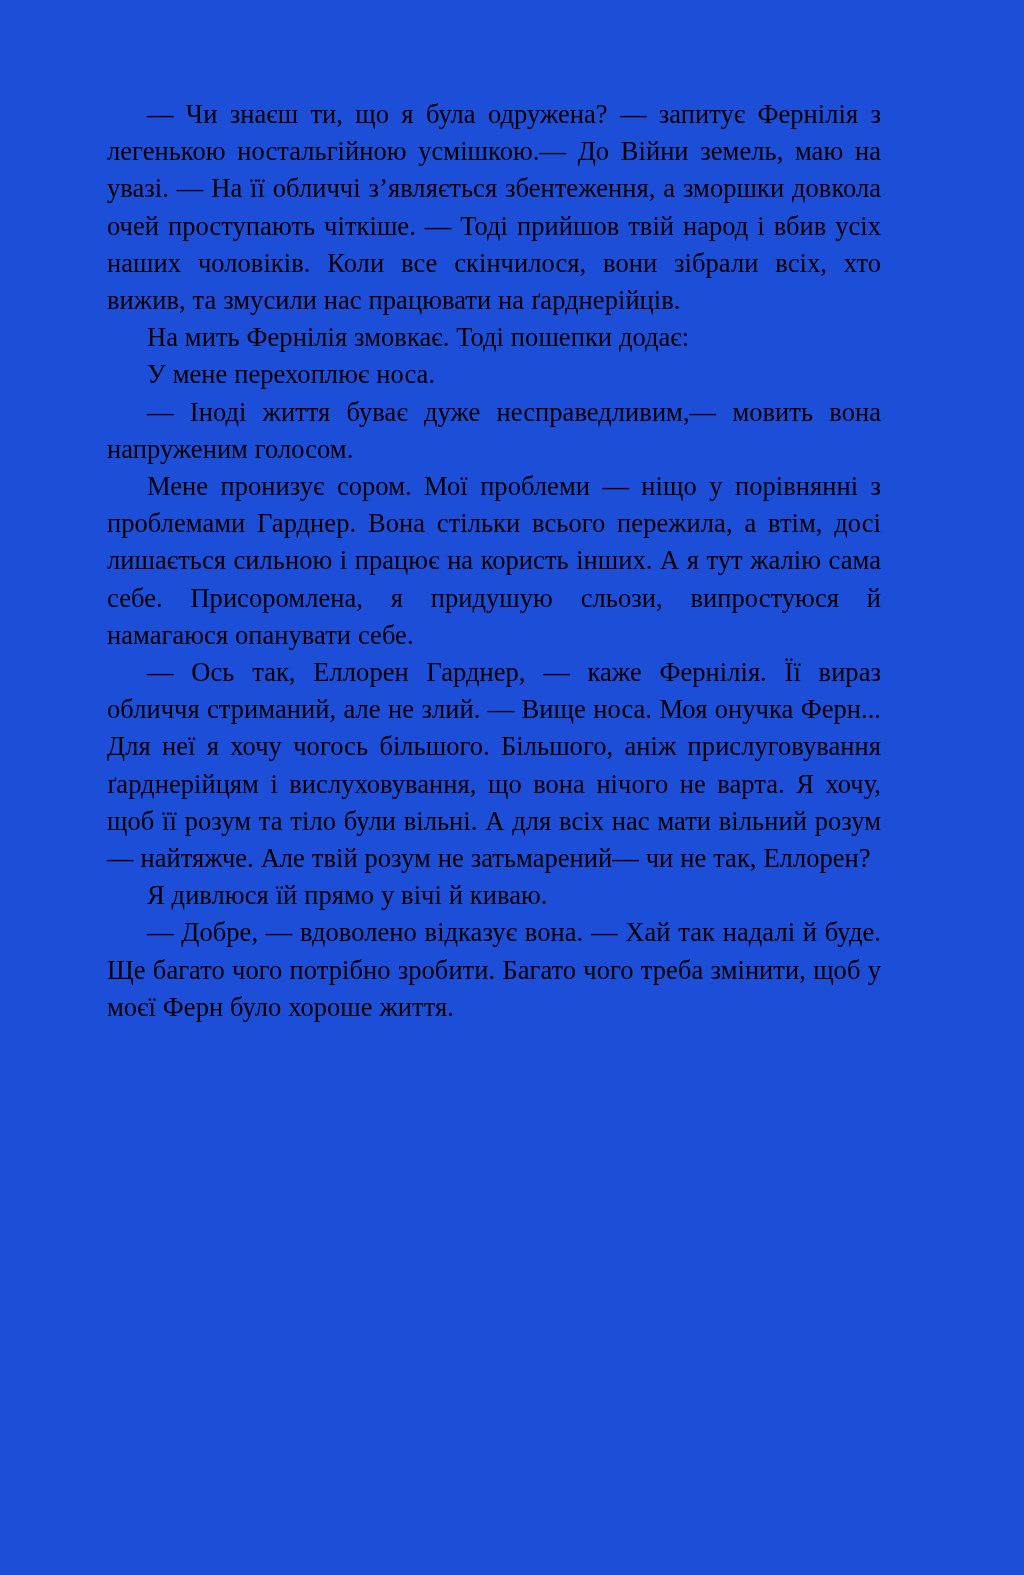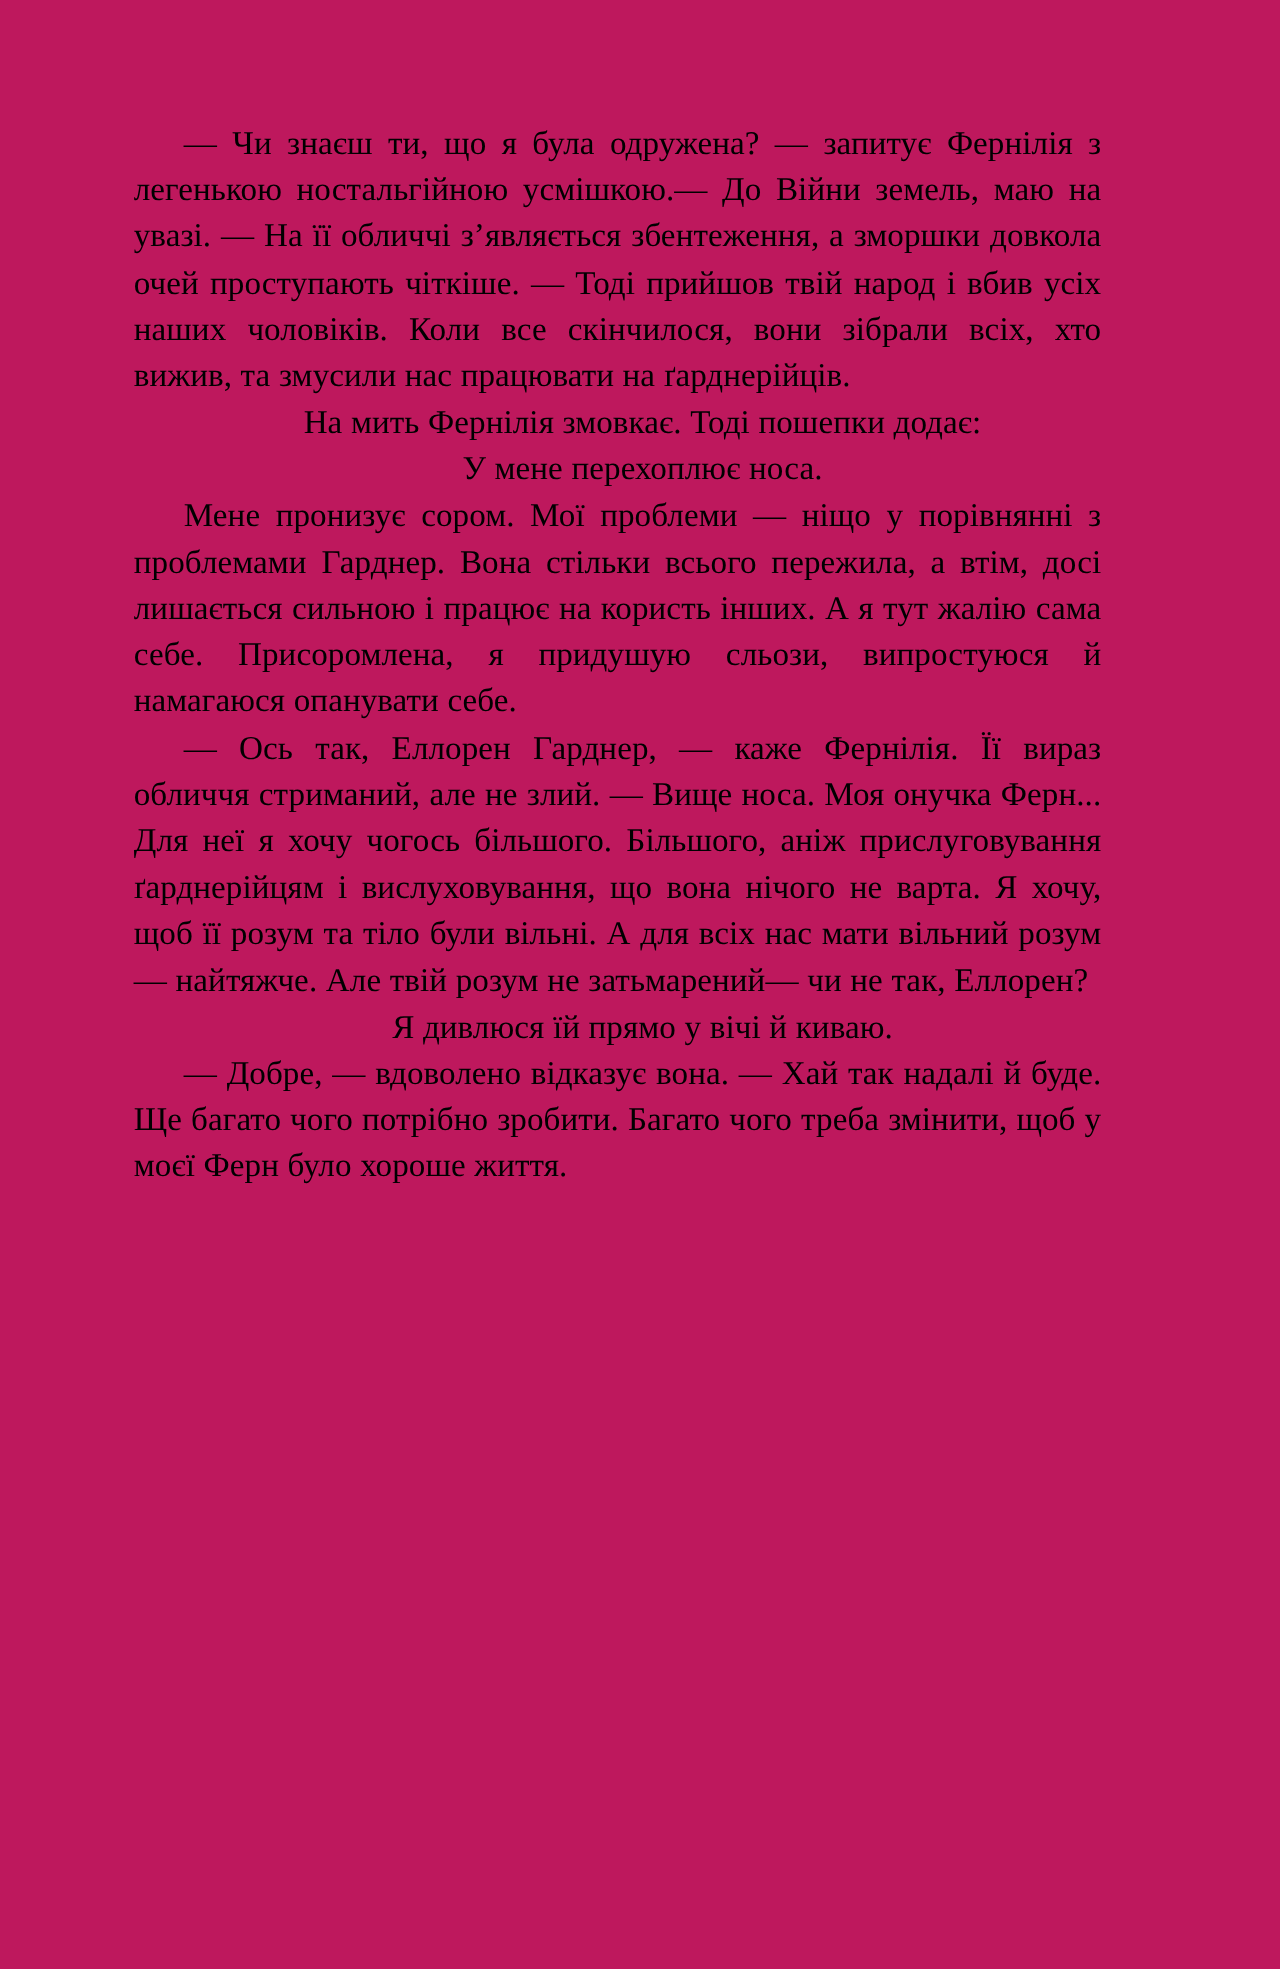--- a/index.html
+++ b/index.html
@@ -17,21 +17,21 @@
     color: #000000;
     -webkit-font-smoothing: antialiased;
   }
 
   .page {
     position: absolute;
     left: 0;
     top: 0;
     width: 1024px;
     height: 1575px;
-    background: #be185d;
+    background: #1d4ed8;
   }
 
   .text-column {
     position: absolute;
     left: 107px;
     top: 96px;
     width: 774px;
   }
 
   p.para {
@@ -47,36 +47,37 @@
     hyphens: manual;
     -webkit-hyphens: manual;
   }
 
   
   p.para:last-child {
     text-align: justify;
   }
 
   p.para.short {
-    text-align: center;
+    text-align: left;
   }
 </style>
 </head>
 <body>
 
 <div class="page">
   <div class="text-column">
 
     <p class="para">— Чи знаєш ти, що я була одружена? — запитує Фернілія з легенькою ностальгійною усмішкою.— До Війни земель, маю на увазі. — На її обличчі з’являється збентеження, а зморшки довкола очей проступають чіткіше. — Тоді прийшов твій народ і вбив усіх наших чоловіків. Коли все скінчилося, вони зібрали всіх, хто вижив, та змусили нас працювати на ґарднерійців.</p>
 
     <p class="para short">На мить Фернілія змовкає. Тоді пошепки додає:</p>
 
 
     <p class="para short">У мене перехоплює носа.</p>
 
+    <p class="para">— Іноді життя буває дуже несправедливим,— мовить вона напруженим голосом.</p>
 
     <p class="para">Мене пронизує сором. Мої проблеми — ніщо у порівнянні з проблемами Гарднер. Вона стільки всього пережила, а втім, досі лишається сильною і працює на користь інших. А я тут жалію сама себе. Присоромлена, я придушую сльози, випростуюся й намагаюся опанувати себе.</p>
 
     <p class="para">— Ось так, Еллорен Гарднер, — каже Фернілія. Її вираз обличчя стриманий, але не злий. — Вище носа. Моя онучка Ферн... Для неї я хочу чогось більшого. Більшого, аніж прислуговування ґарднерійцям і вислуховування, що вона нічого не варта. Я хочу, щоб її розум та тіло були вільні. А для всіх нас мати вільний розум — найтяжче. Але твій розум не затьмарений— чи не так, Еллорен?</p>
 
     <p class="para short">Я дивлюся їй прямо у вічі й киваю.</p>
 
     <p class="para">— Добре, — вдоволено відказує вона. — Хай так надалі й буде. Ще багато чого потрібно зробити. Багато чого треба змінити, щоб у моєї Ферн було хороше життя.</p>
 
   </div>

